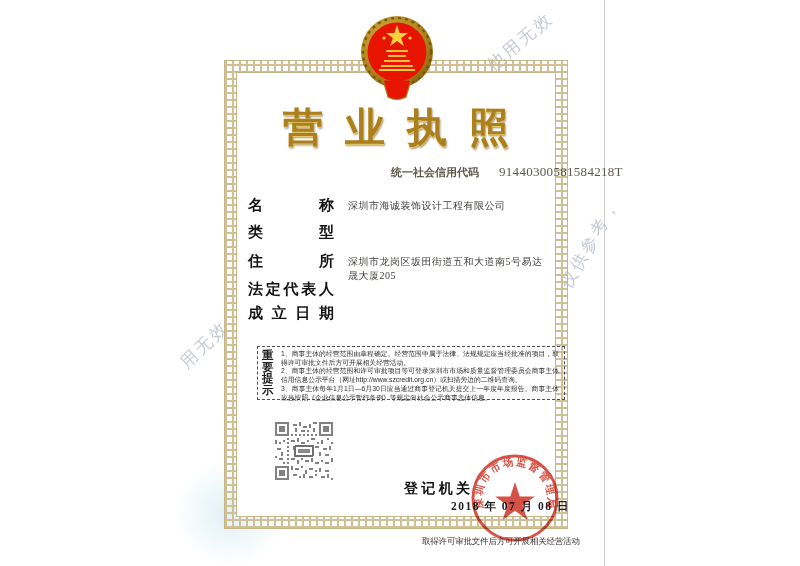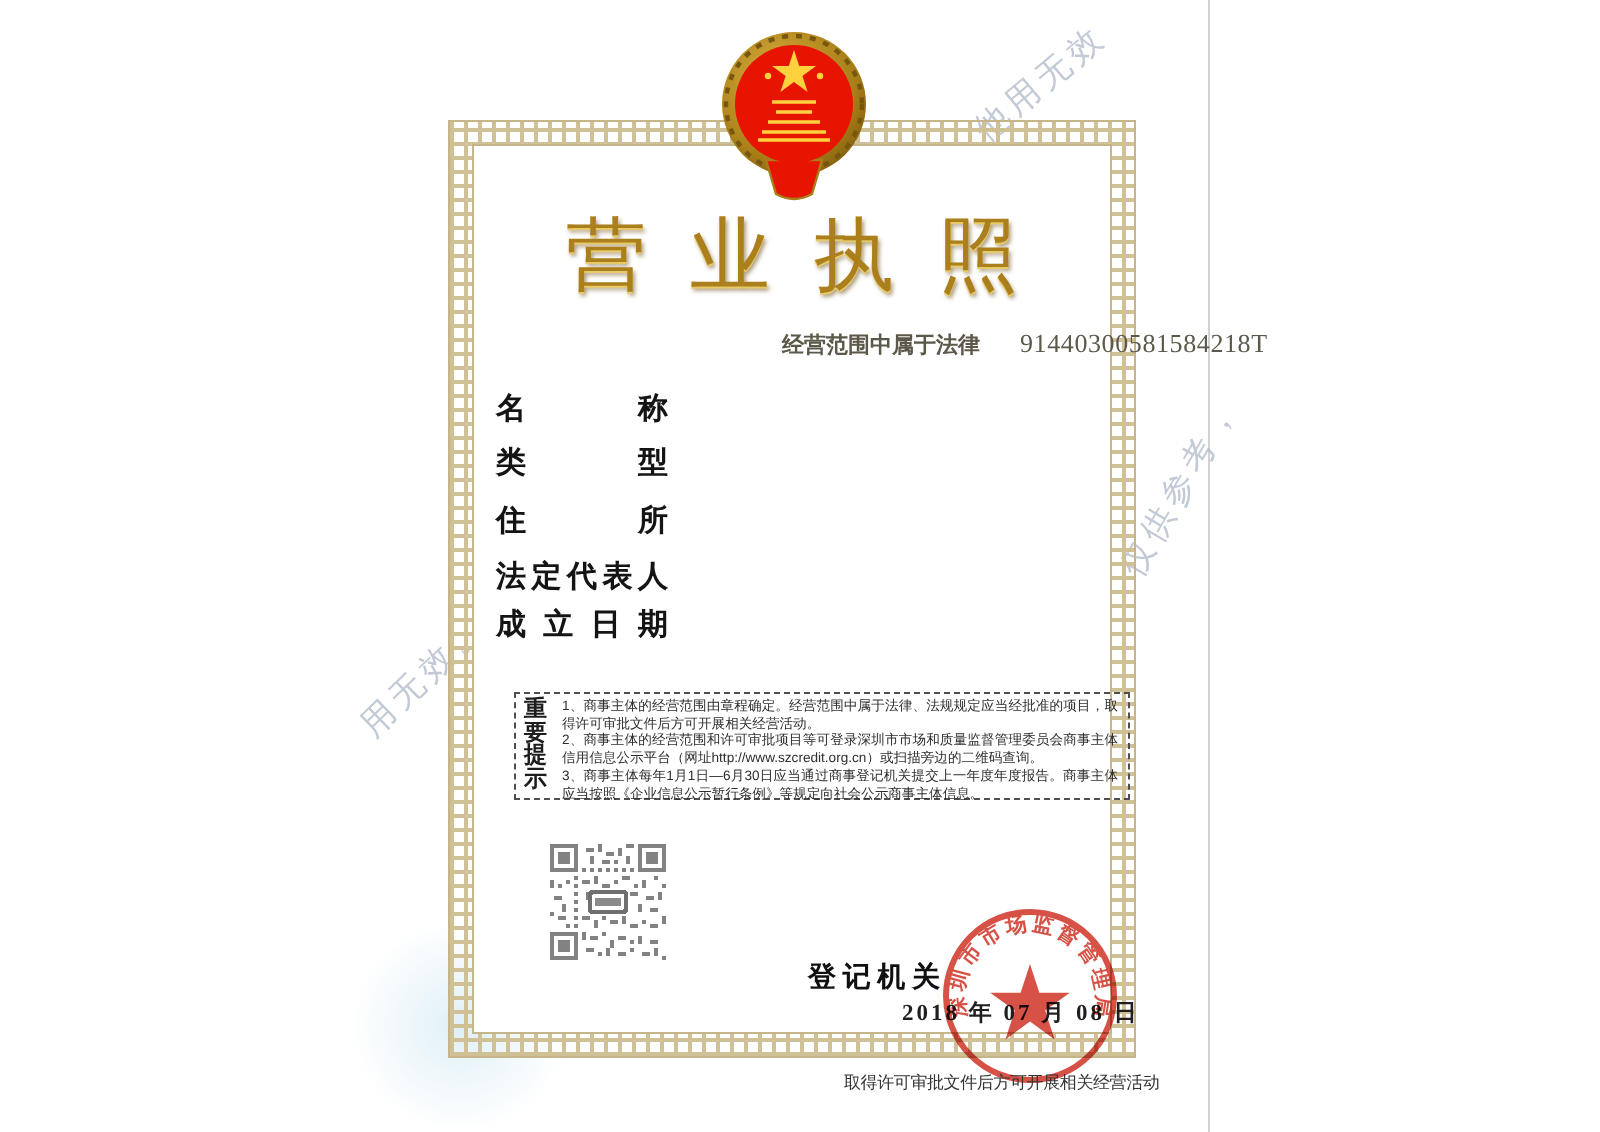--- a/index.html
+++ b/index.html
@@ -22,21 +22,21 @@
          border:1px solid #c6b588;
          background:
            repeating-linear-gradient(90deg,#cfc096 0 2px,transparent 2px 7px),
            repeating-linear-gradient(0deg,#cfc096 0 2px,transparent 2px 7px);}
   .frame-inner{position:absolute;left:11px;top:11px;right:11px;bottom:11px;
                background:#fff;border:1px solid #c6b588;}
   
   .emblem{position:absolute;left:357px;top:8px;width:80px;height:94px;}
   
   .title{position:absolute;left:224px;top:100px;width:344px;margin:0;text-align:center;
-         font-family:"Liberation Serif",serif;font-weight:normal;font-size:40px;
+         font-family:"Liberation Serif",serif;font-weight:bold;font-size:40px;
          letter-spacing:22px;text-indent:22px;color:#ab7f1c;
          text-shadow:0 1px 0 #e7c968,1px 2px 2px rgba(96,64,4,.55);}
   
   .credit{position:absolute;left:391px;top:164px;font-size:11px;color:#5c584a;
           font-family:"Liberation Serif",serif;font-weight:bold;white-space:nowrap;}
   .credit-num{font-weight:normal;font-size:13px;letter-spacing:.3px;margin-left:20px;}
   
   .row{position:absolute;left:248px;display:flex;align-items:flex-start;}
   .row-label{width:86px;display:flex;justify-content:space-between;
              font-size:15px;font-weight:bold;color:#141414;line-height:16px;}
@@ -102,40 +102,42 @@
         <path d="M31,48 h18"></path>
         <path d="M27,53 h26"></path>
       <path d="M24,58 h32"></path>
         <path d="M22,62 h36"></path>
     </g>
   </svg>
 
   <h1 class="title">营业执照</h1>
 
   <div class="credit">
-    <span>经营范围中属于法律</span><span class="credit-num">91440300581584218T</span>
+    <span>统一社会信用代码</span><span class="credit-num">91440300581584218T</span>
   </div>
 
   <div class="row r1">
     <div class="row-label">
         <span>名</span>
         <span>称</span>
       </div>
+    <div class="row-value">深圳市海诚装饰设计工程有限公司</div>
   </div>
   <div class="row r2">
     <div class="row-label">
         <span>类</span>
         <span>型</span>
       </div>
   </div>
   <div class="row r3">
     <div class="row-label">
         <span>住</span>
         <span>所</span>
       </div>
+    <div class="row-value">深圳市龙岗区坂田街道五和大道南5号易达晟大厦205</div>
   </div>
   <div class="row r4">
     <div class="row-label">
         <span>法</span>
         <span>定</span>
         <span>代</span>
         <span>表</span>
         <span>人</span>
       </div>
   </div>

